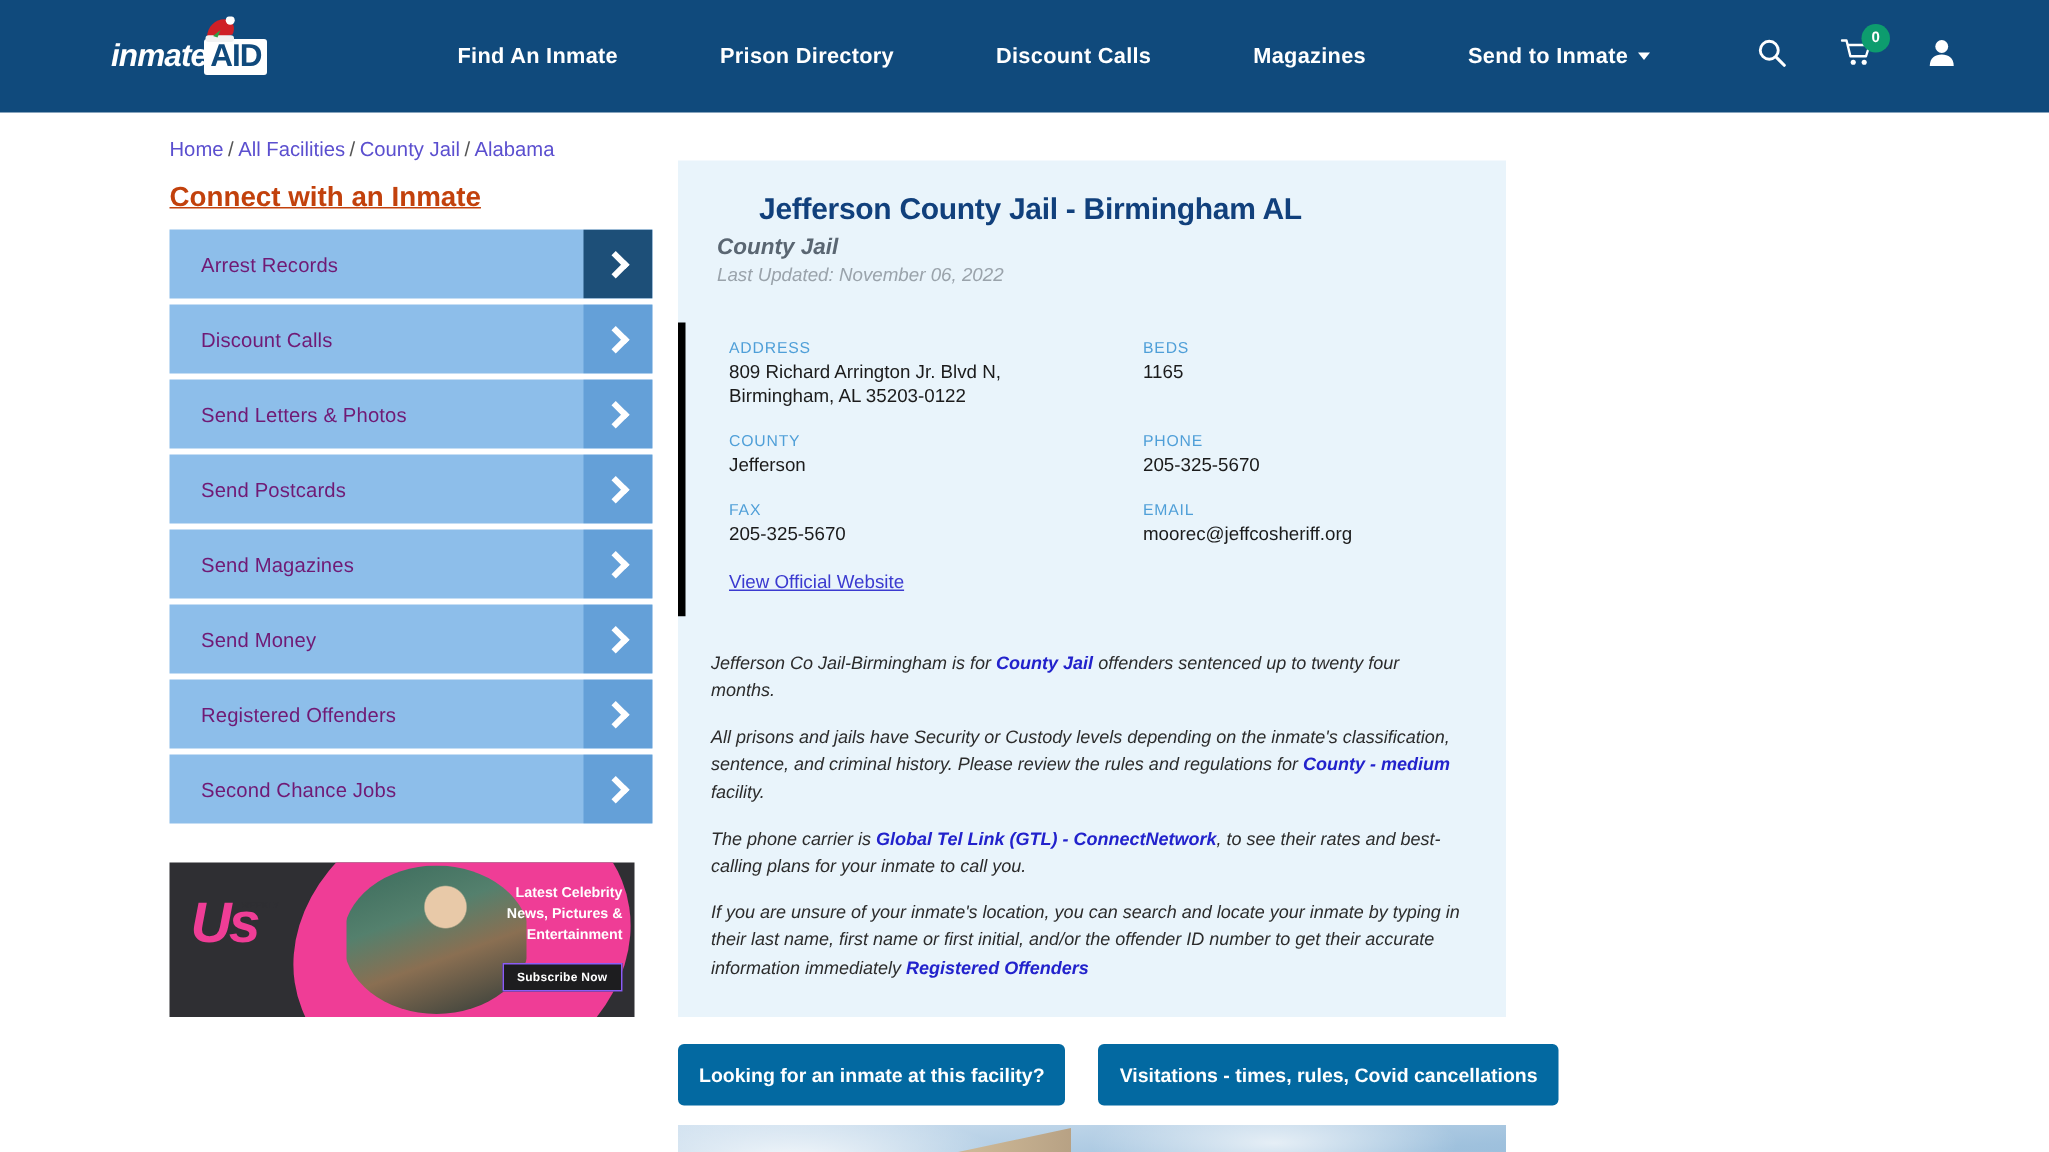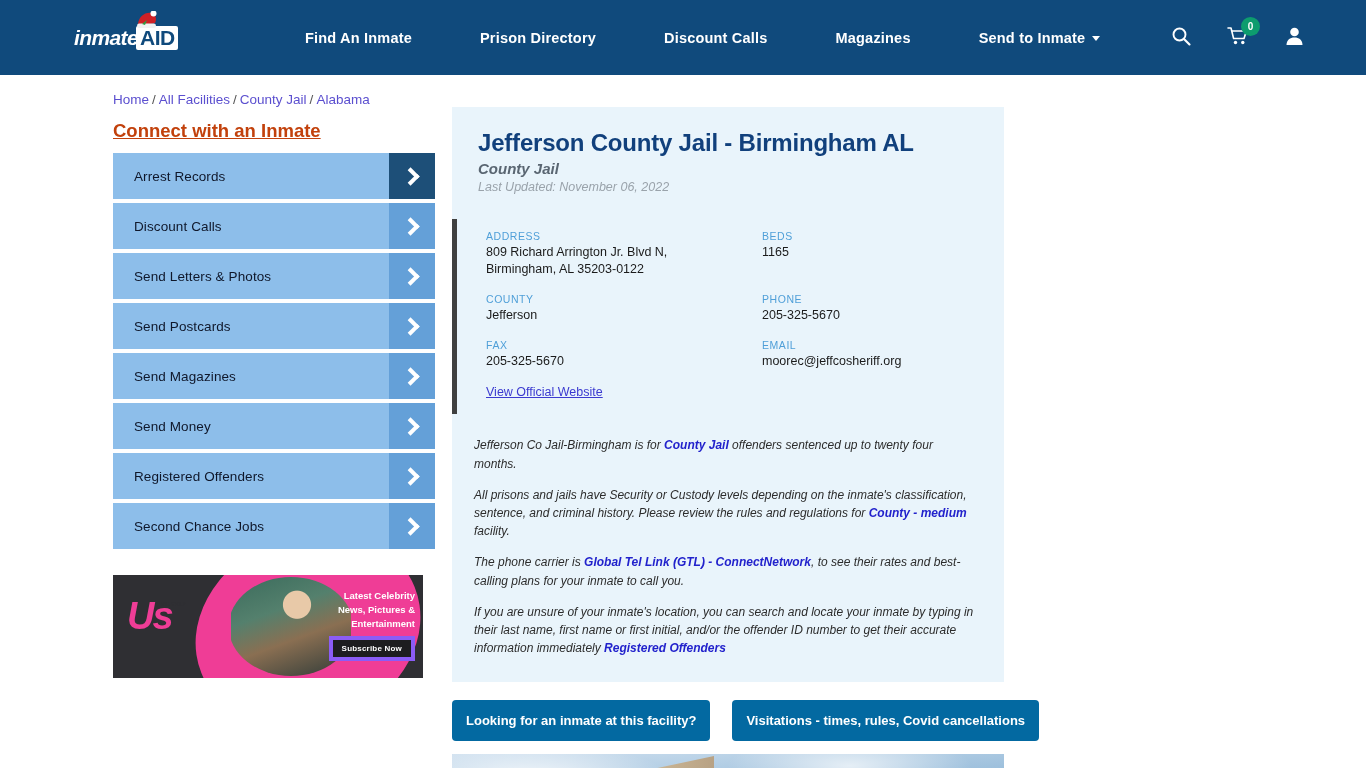--- a/index.html
+++ b/index.html
@@ -100,21 +100,21 @@
     display: flex; align-items: stretch;
     height: 46px; margin-bottom: 4px;
     background: #8dbeea;
     cursor: pointer;
     overflow: hidden;
   }
   .side-btn-label {
     flex: 1;
     display: flex; align-items: center;
     padding-left: 21px;
-    color: #0f172a; font-size: 13.5px;
+    color: #701a75; font-size: 13.5px;
     letter-spacing: 0.1px;
   }
   .side-btn-arrow {
     width: 46px; flex: 0 0 46px;
     background: #64a0d8;
     display: flex; align-items: center; justify-content: center;
   }
   .side-btn.active .side-btn-arrow { background: #1d4f78; }
   .chev {
     width: 13px; height: 13px;
@@ -162,46 +162,46 @@
     position: absolute; right: 8px; top: 14px;
     width: 96px; text-align: right;
     color: #ffffff; font-size: 9.5px; font-weight: bold;
     line-height: 1.45;
   }
   .ad-cta {
     position: absolute; right: 8px; bottom: 17px;
     background: #1d1d1f; color: #ffffff;
     font-size: 8px; font-weight: bold;
     padding: 4px 9px;
-    border: 4px solid #8b5cf6;
+    border: 1px solid #8b5cf6;
     letter-spacing: 0.2px;
   }
 
   
   .main { margin-left: 17px; width: 552px; }
   .facility-card {
     background: #e9f4fb;
     padding: 22px 0 0 0;
   }
   .facility-head { padding: 0 26px 0 26px; }
   .facility-title {
-    font-size: 24px; font-weight: bold; color: #11407c;
-    letter-spacing: -0.2px; line-height: 1.18;
+    font-size: 20px; font-weight: bold; color: #11407c;
+    letter-spacing: -0.2px; line-height: 1.18; margin-left: 28px;
   }
   .facility-sub {
     font-size: 15px; font-weight: bold; font-style: italic;
     color: #5a6672; margin-top: 3px;
   }
   .facility-updated {
     font-size: 12.5px; font-style: italic; color: #9aa3ab;
     margin-top: 3px;
   }
   .info-block {
     margin-top: 25px;
-    border-left: 5px solid #404040;
+    border-left: 5px solid #000000;
     padding: 11px 0 14px 29px;
   }
   .info-grid {
     display: grid;
     grid-template-columns: 276px 1fr;
     row-gap: 15px;
   }
   .info-label {
     font-size: 10.5px; color: #4f9fd8;
     letter-spacing: 0.55px; margin-bottom: 2px;

